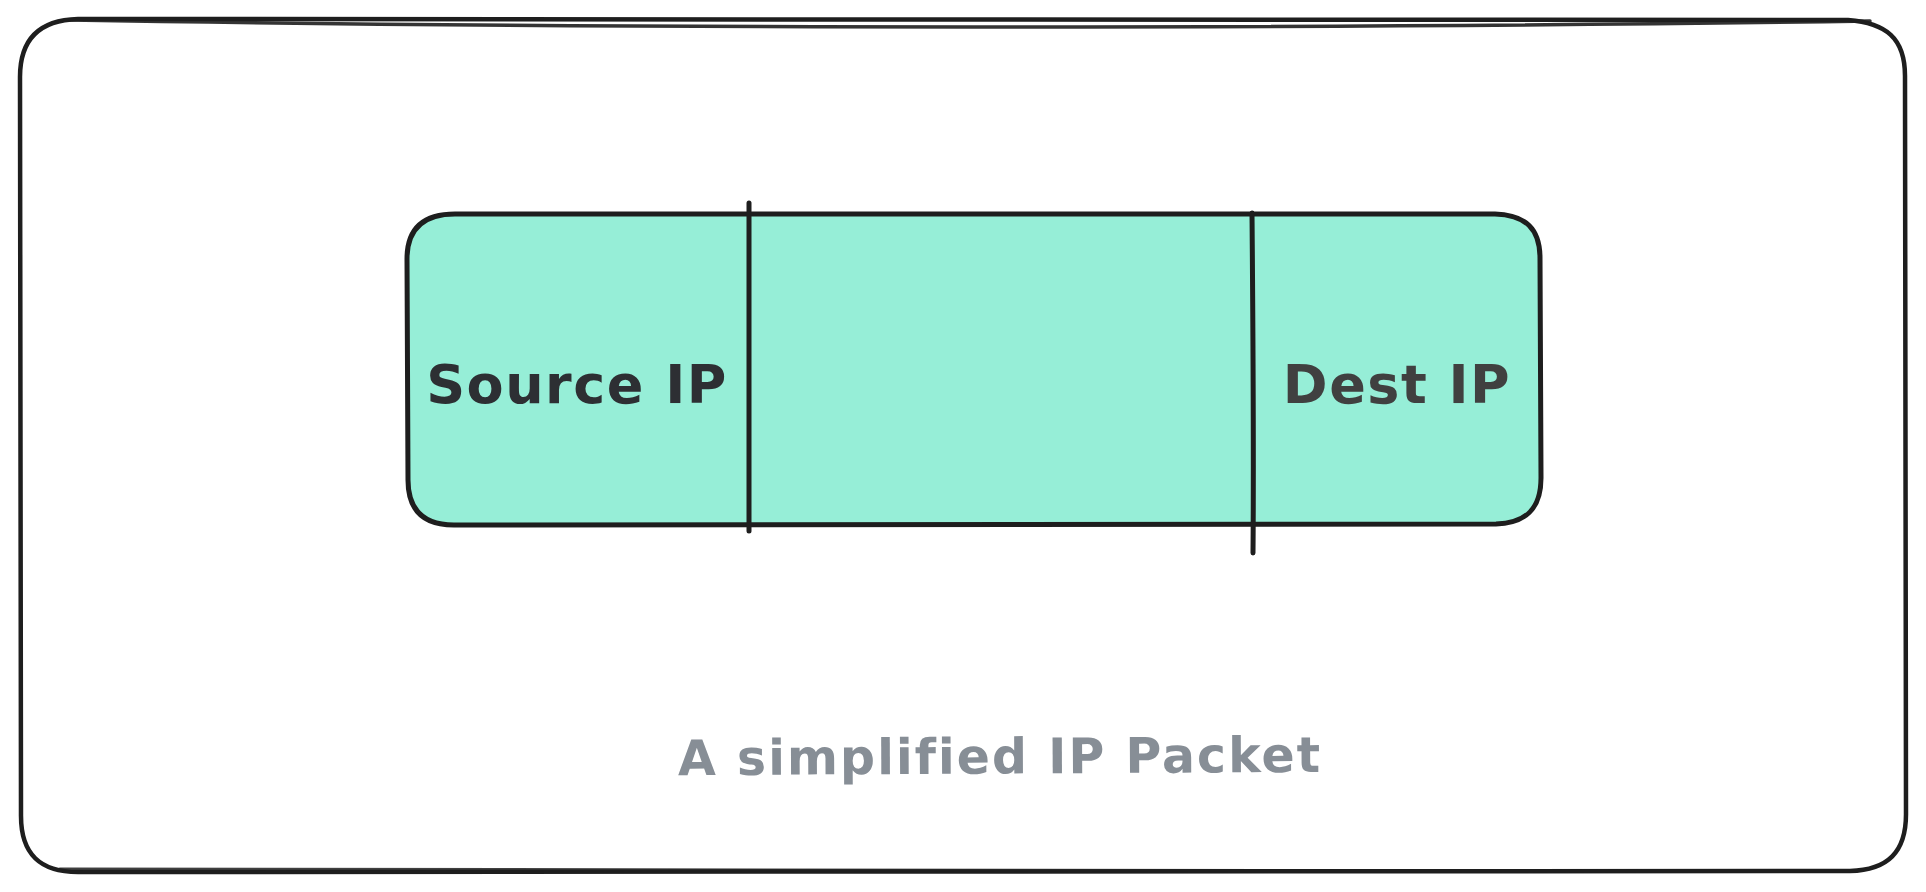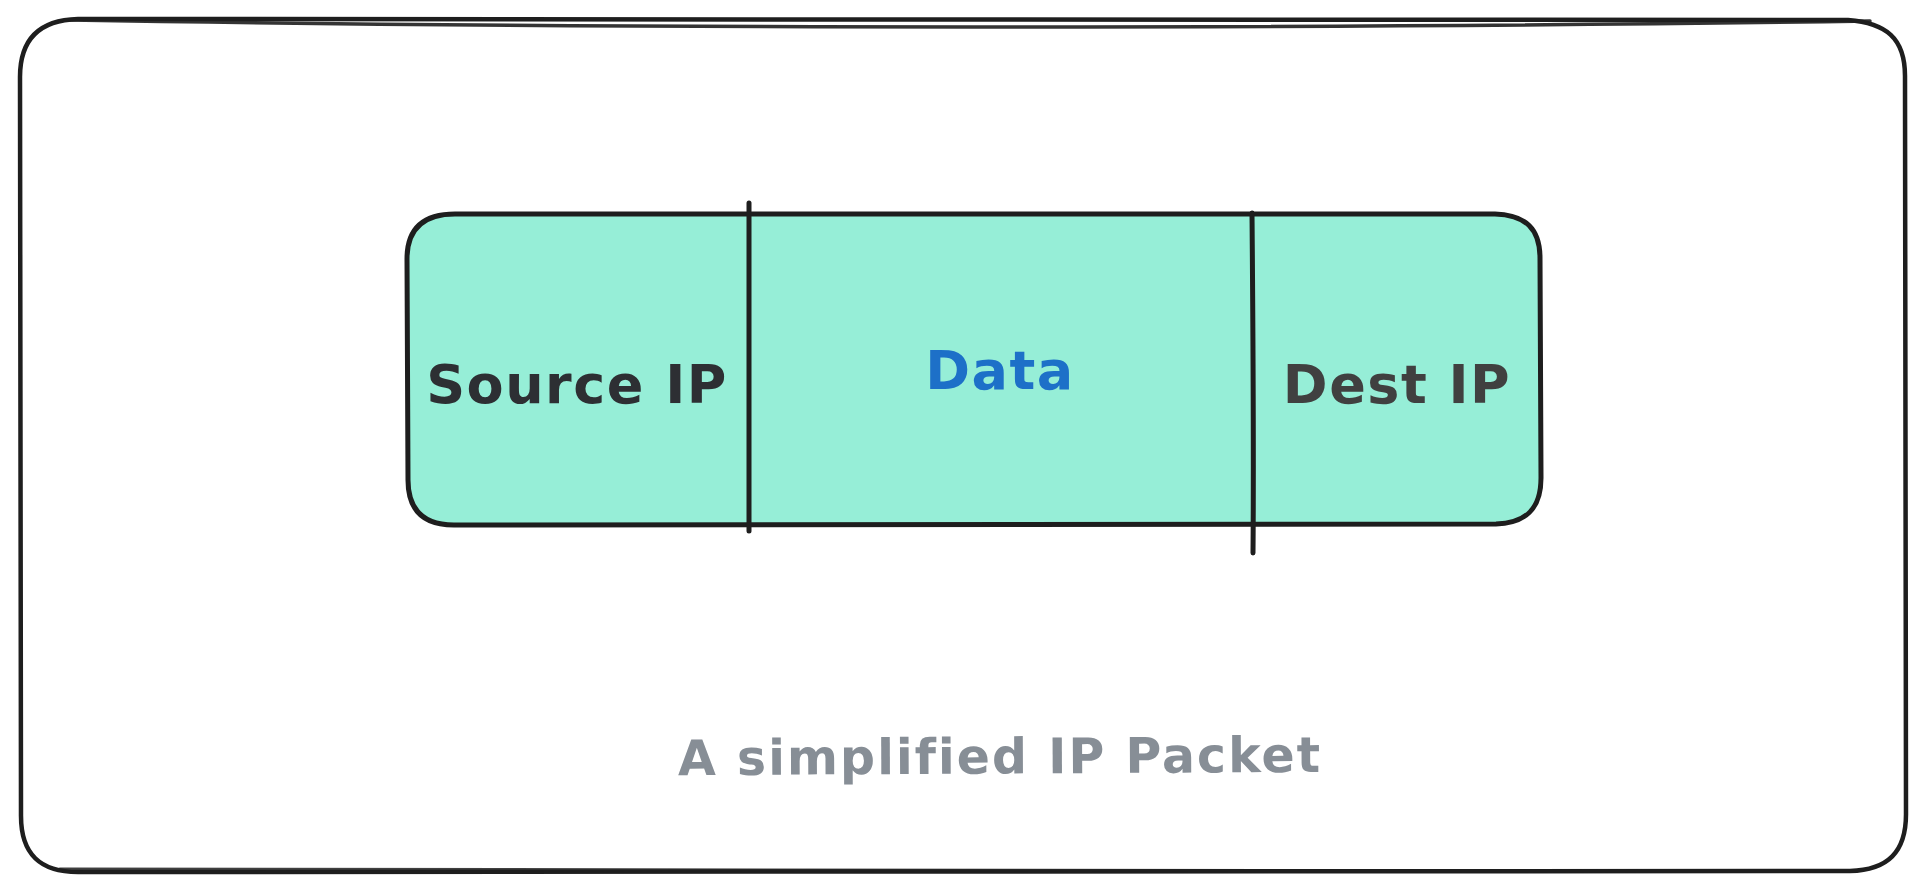--- a/index.html
+++ b/index.html
@@ -70,19 +70,18 @@
              C 423 525, 408 510, 408 480
              L 407 259
              C 407 229, 423 214, 455 214 Z" stroke-width="5" stroke-linecap="round" fill="#96eed7" stroke="#1e1e1e"></path>
 
     <path d="M 749 203 C 748 310, 748 420, 749 531" fill="none" stroke-width="5" stroke-linecap="round" stroke="#1e1e1e"></path>
     <path d="M 1252 213 C 1253 330, 1254 440, 1253 553" fill="none" stroke-width="5" stroke-linecap="round" stroke="#1e1e1e"></path>
   </svg>
 
   <div class="label field" style="left: 577px; top: 385px; color: rgb(45, 47, 51);">Source IP</div>
 
-  <div class="label field" style="left: 1000px; top: 371px; color: rgb(29, 112, 200);">Data</div>
 
   <div class="label field" style="left: 1397px; top: 385px; color: #404040;">Dest IP</div>
 
   <div class="label caption" style="left: 1000px; top: 757px; color: rgb(135, 142, 150);">A simplified IP Packet</div>
 
 </div>
 
 </body></html>

